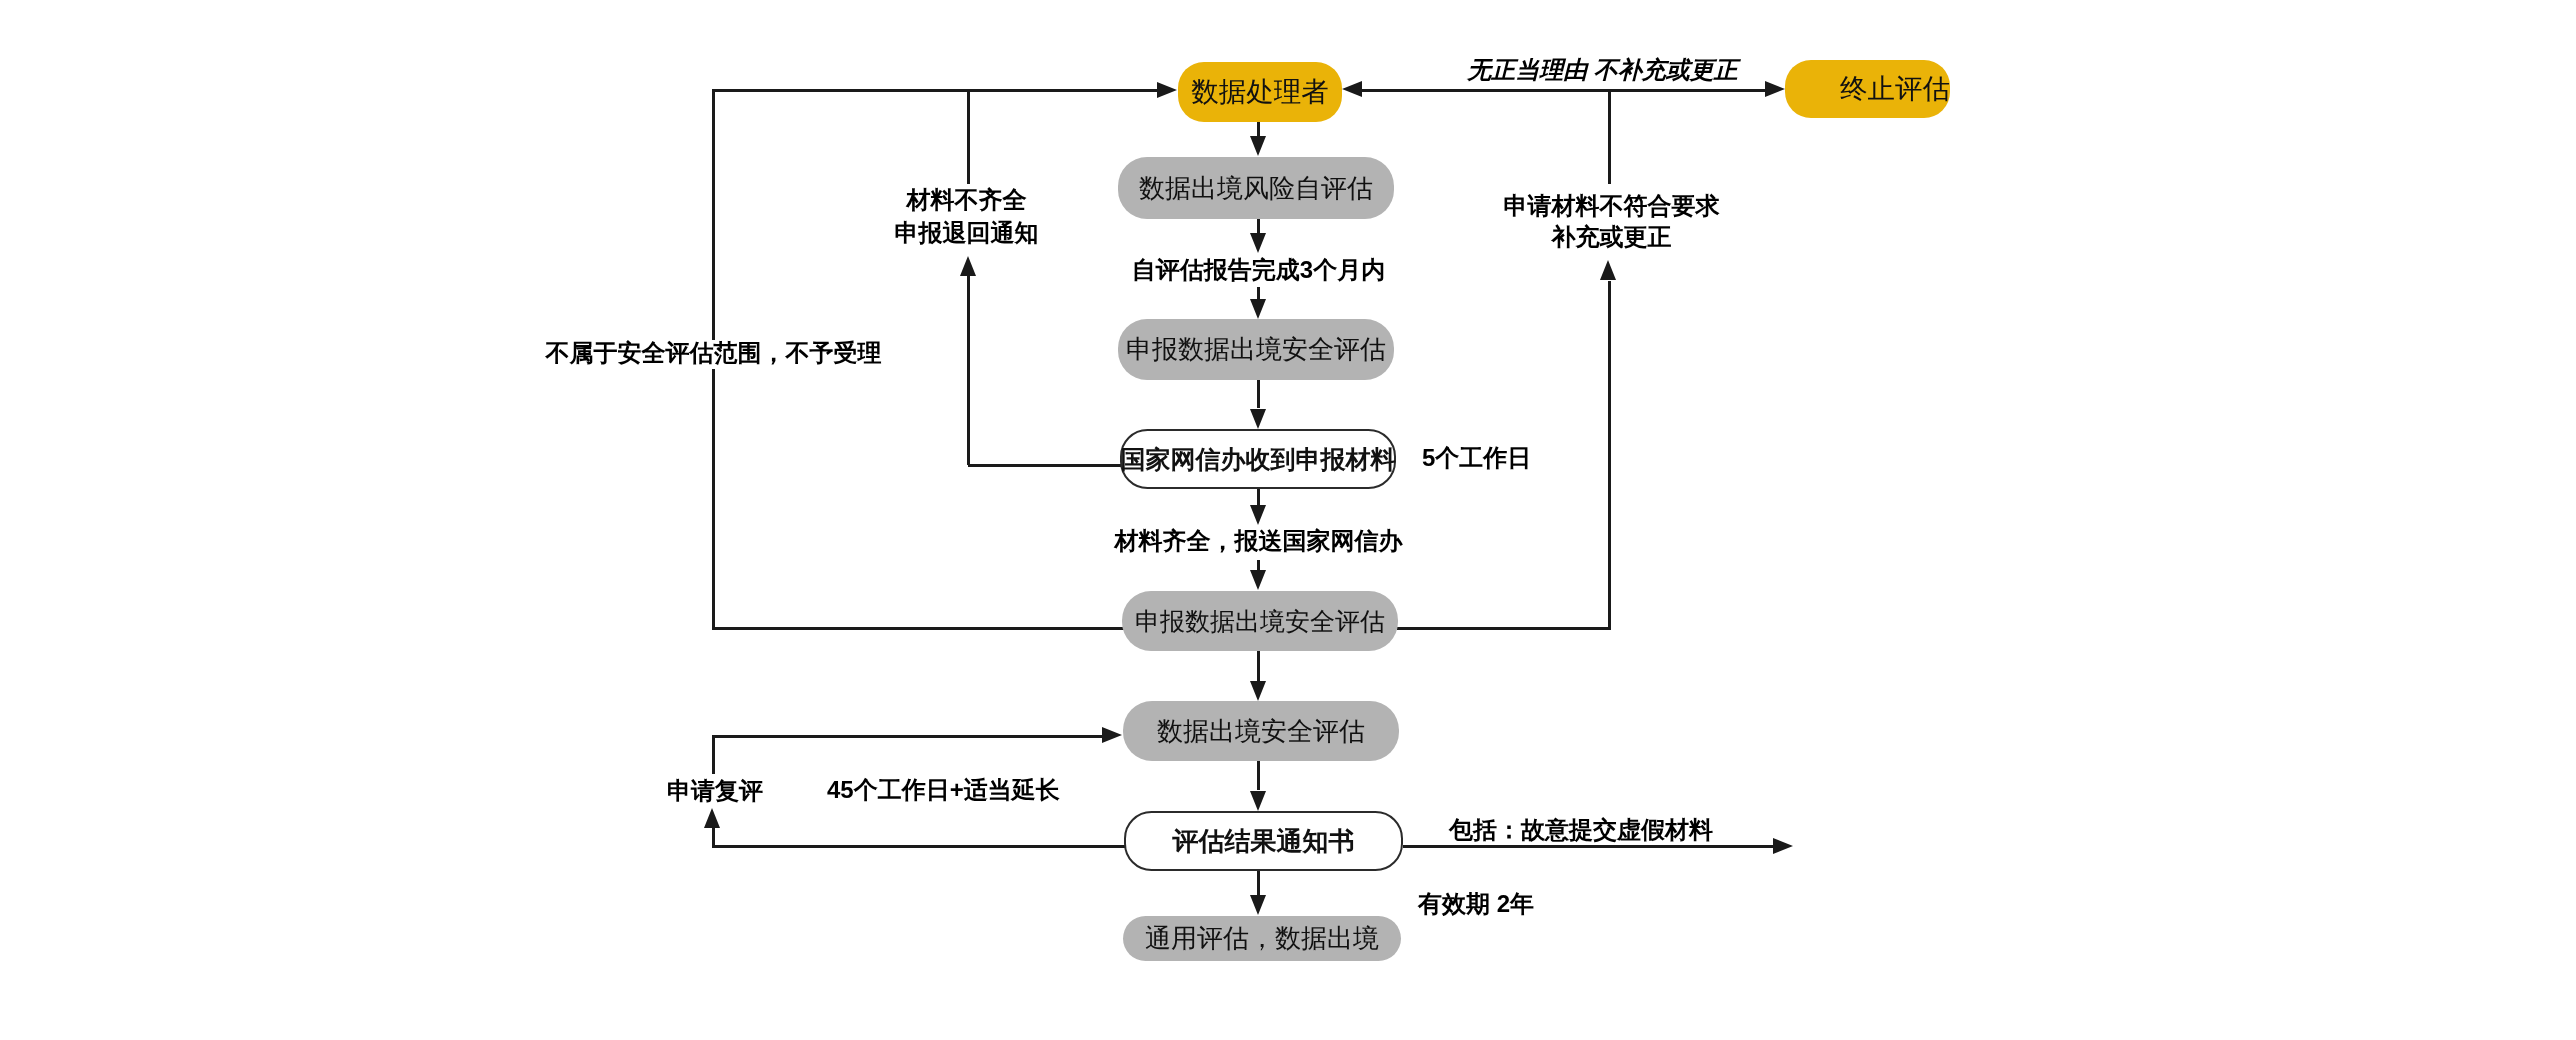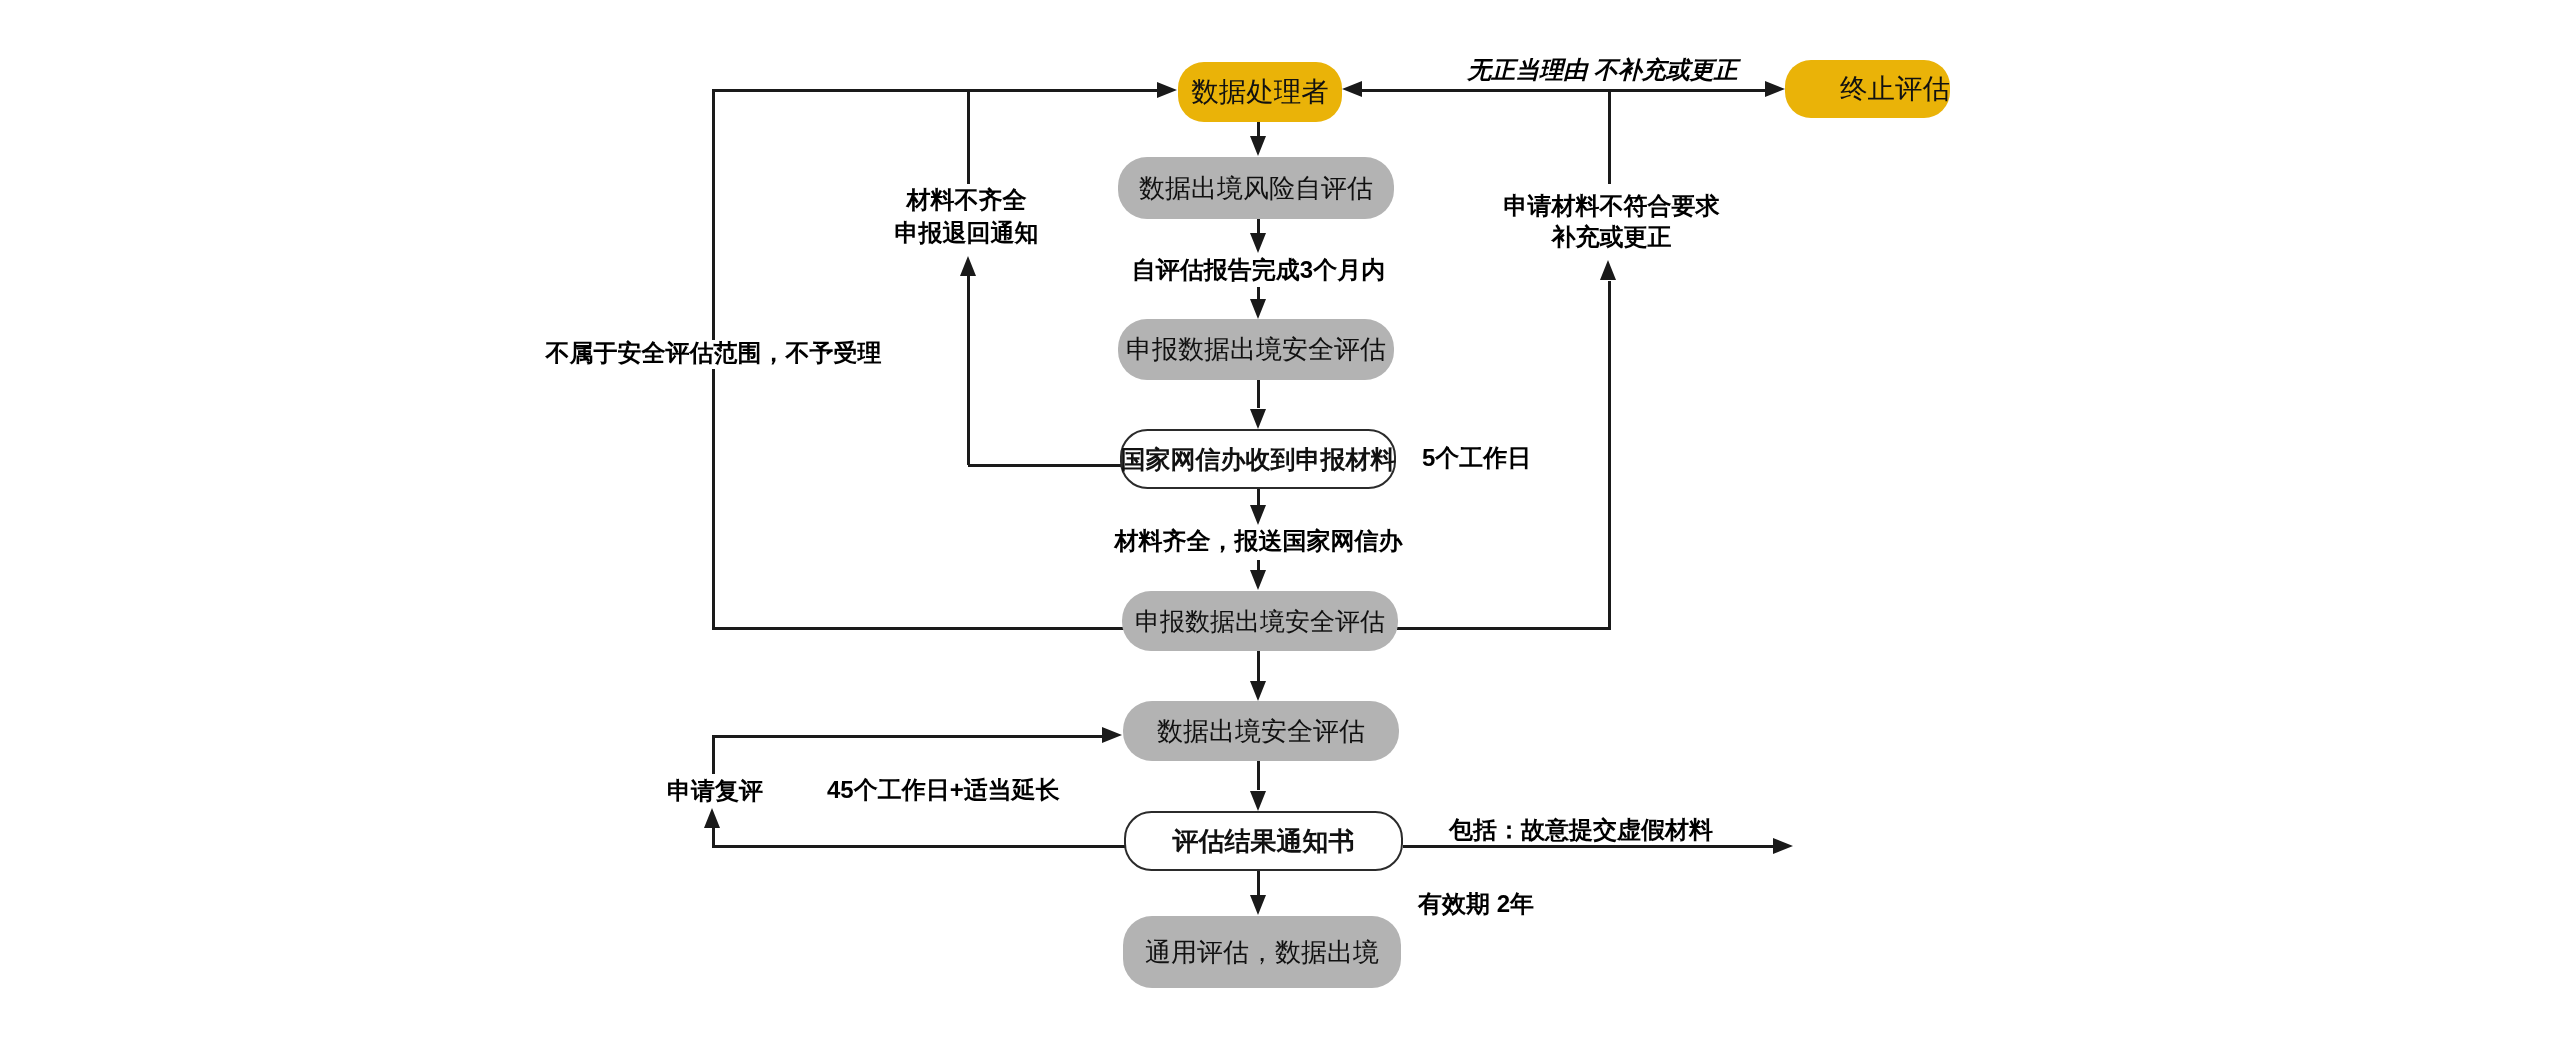--- a/index.html
+++ b/index.html
@@ -114,21 +114,21 @@
   </div>
   <div class="node gray" style="left:1122px;top:591px;width:276px;height:60px;font-size:25px;">
     <span>申报数据出境安全评估</span>
   </div>
   <div class="node gray" style="left:1123px;top:701px;width:276px;height:60px;">
     <span>数据出境安全评估</span>
   </div>
   <div class="node white" style="left:1124px;top:811px;width:279px;height:60px;">
     <span>评估结果通知书</span>
   </div>
-  <div class="node gray" style="left:1123px;top:916px;width:278px;height:72px;">
+  <div class="node gray" style="left:1123px;top:916px;width:278px;height:45px;">
     <span>通用评估，数据出境</span>
   </div>
 
   <div class="lbl center" style="left:1431px;top:55px;width:343px;font-style:italic;">无正当理由 不补充或更正</div>
   <div class="lbl center" style="left:1087px;top:255px;width:343px;">自评估报告完成3个月内</div>
   <div class="lbl" style="left:1422px;top:443px;">5个工作日</div>
   <div class="lbl center" style="left:1044px;top:526px;width:429px;">材料齐全，报送国家网信办</div>
   <div class="lbl center" style="left:795px;top:185px;width:343px;">材料不齐全</div>
   <div class="lbl center" style="left:795px;top:218px;width:343px;">申报退回通知</div>
   <div class="lbl center" style="left:499px;top:338px;width:429px;">不属于安全评估范围，不予受理</div>

